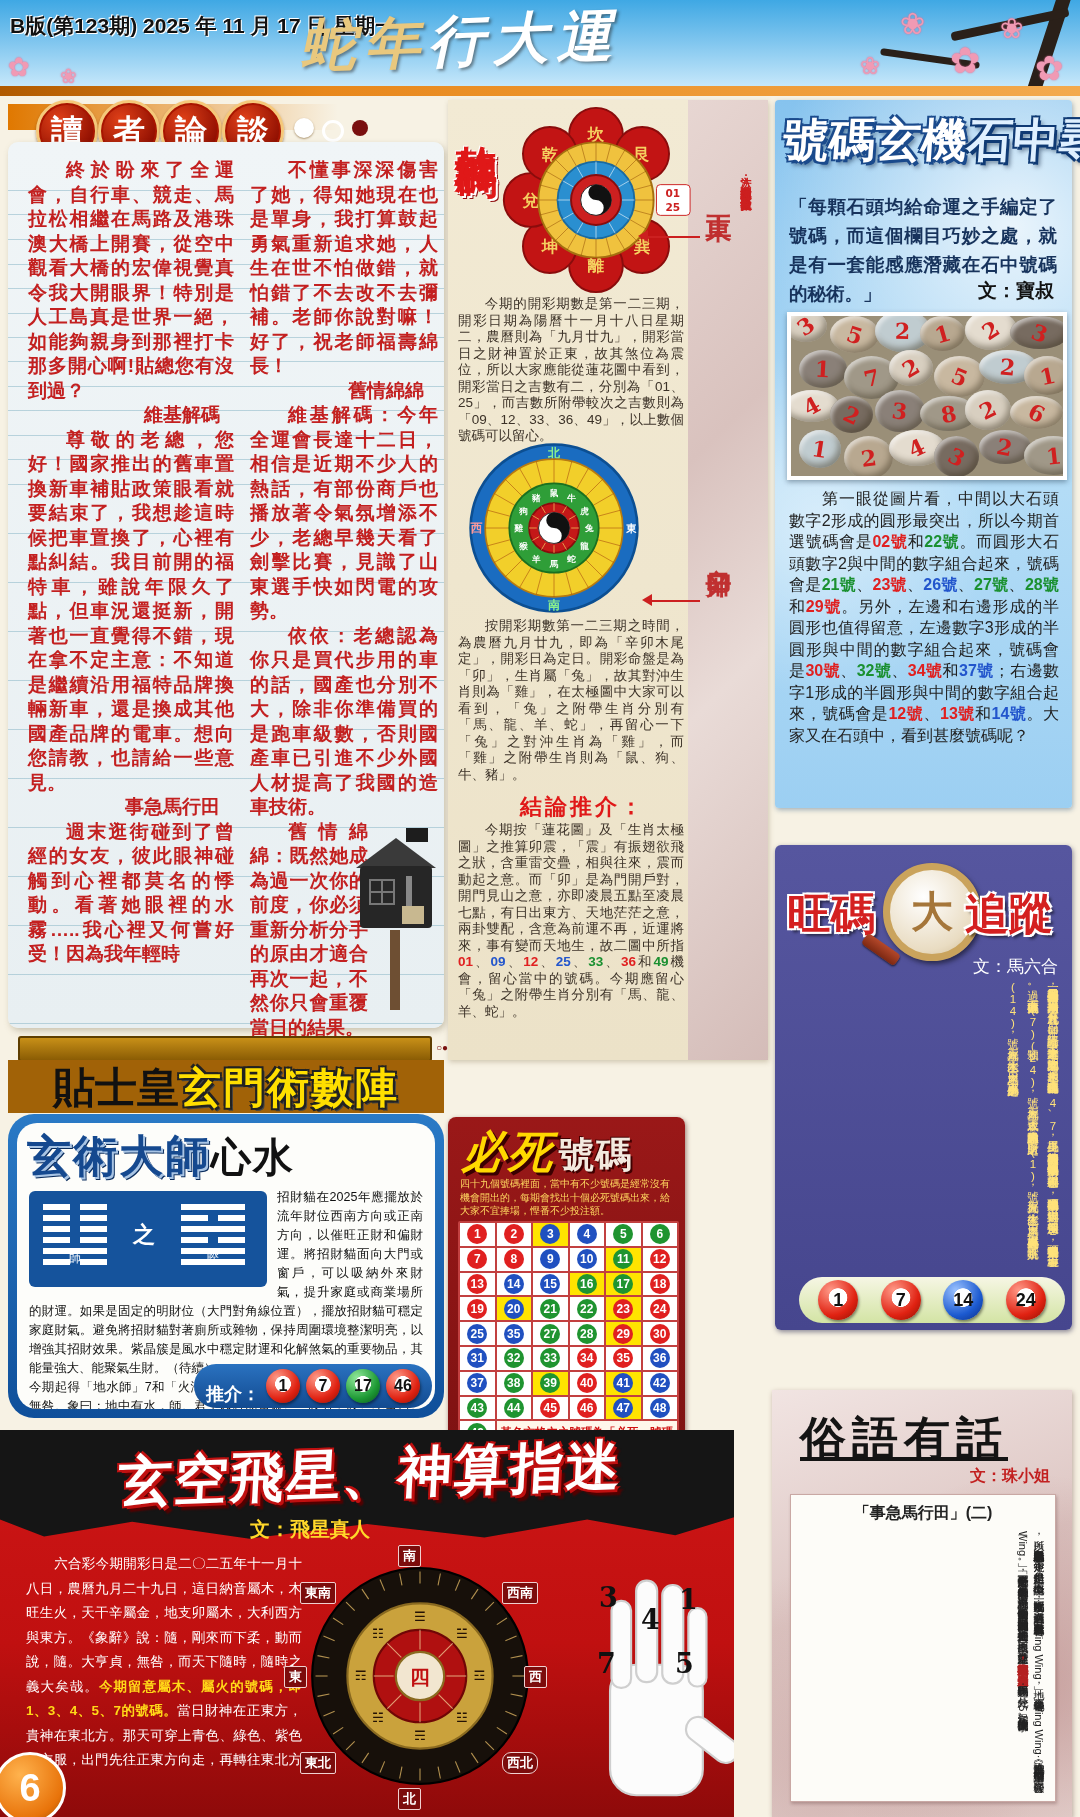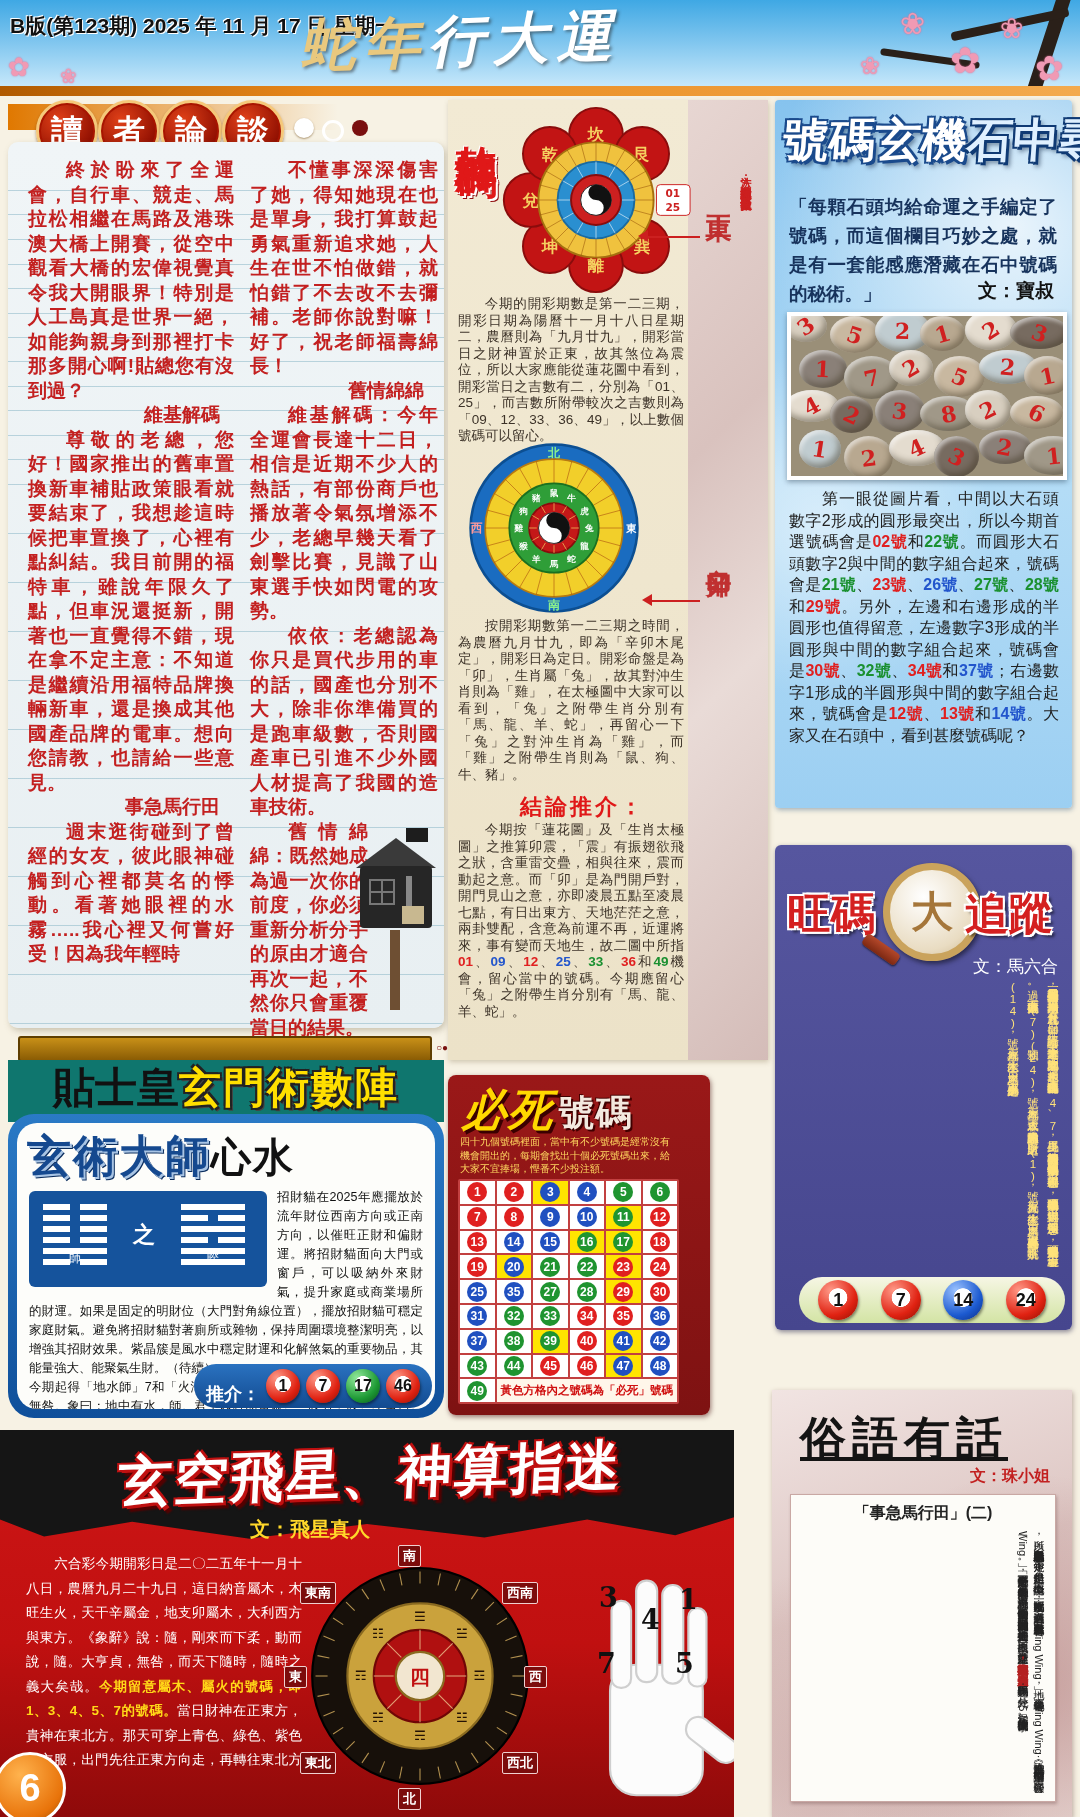--- a/index.html
+++ b/index.html
@@ -31,21 +31,21 @@
   #rcol1{left:20px;width:206px;}
   #rcol2{left:242px;width:188px;}
   .rsig{text-align:right;padding-right:14px;}
   .rp{text-indent:38px;margin:0;}
   #paper-dots{left:400px;top:1010px;font-size:11px;color:#8a5a00;letter-spacing:2px;}
 
   #gold-bar{left:18px;top:1036px;width:410px;height:22px;background:linear-gradient(180deg,#c89018,#8a5c04);border:2px solid #5e3e00;border-radius:3px;}
   #gold-dots{left:436px;top:1042px;font-size:10px;color:#7a1010;}
 
   
-  #tip-band{left:8px;top:1060px;width:436px;height:62px;text-align:center;background:#0f766e;}
+  #tip-band{left:8px;top:1060px;width:436px;height:53px;text-align:center;background:#a16207;}
   #tip-band .b1{font-family:"DejaVu Serif",serif;font-weight:900;font-size:42px;color:#111;}
   #tip-band .b2{font-weight:900;font-size:42px;color:#ffdf00;text-shadow:2px 2px 0 #222,-2px -2px 0 #222,2px -2px 0 #222,-2px 2px 0 #222,3px 3px 0 #444;letter-spacing:2px;}
   #tip-panel{left:8px;top:1114px;width:436px;height:304px;background:linear-gradient(180deg,#2a7ac6,#0f4f9a);border-radius:26px;padding:0;}
   #tip-inner{position:absolute;left:9px;top:9px;width:418px;height:286px;background:#fdfdfa;border-radius:20px;overflow:hidden;}
   #tip-head{margin:4px 10px 0;}
   #tip-head .h1{font-weight:900;font-size:44px;color:#15498f;text-shadow:2px 2px 0 #a8c4e4,3px 3px 0 #0a2c5c;letter-spacing:2px;}
   #tip-head .h2{font-weight:900;font-size:40px;color:#111;letter-spacing:2px;}
   #tip-body{margin:2px 12px;font-size:12.5px;line-height:19px;color:#111;text-align:justify;}
   #hexbox{float:left;width:238px;height:96px;background:#15539c;border-radius:6px;margin:3px 10px 2px 0;position:relative;}
   .hexagram{position:absolute;top:8px;width:64px;}
@@ -65,21 +65,21 @@
   #qk-concl-title{left:520px;top:792px;font-size:22px;font-weight:900;color:#e01818;letter-spacing:3px;}
   .redlab{color:#c03030;font-weight:bold;font-size:26px;letter-spacing:2px;line-height:30px;}
   .arrowline{position:absolute;height:2px;background:#cc2020;}
   .arrowhead{position:absolute;width:0;height:0;border-top:6px solid transparent;border-bottom:6px solid transparent;border-right:10px solid #cc2020;}
   #qk-method{left:738px;top:168px;height:230px;font-size:11px;color:#cc2020;font-weight:bold;line-height:15px;}
   .seg-red{color:#e02020;font-weight:bold;}
   .seg-blue{color:#2255cc;font-weight:bold;}
   .seg-green{color:#1a9030;font-weight:bold;}
 
   
-  #bisi-panel{left:448px;top:1075px;width:262px;height:340px;background:linear-gradient(180deg,#9a1818,#7e1212);border-radius:8px;box-shadow:1px 2px 5px rgba(60,0,0,.5);}
+  #bisi-panel{left:448px;top:1117px;width:237px;height:340px;background:linear-gradient(180deg,#9a1818,#7e1212);border-radius:8px;box-shadow:1px 2px 5px rgba(60,0,0,.5);}
   #bisi-title{position:absolute;left:14px;top:6px;}
   #bisi-title .t1{font-style:italic;font-weight:900;font-size:44px;color:#ffd800;text-shadow:3px 3px 0 #3a0000;letter-spacing:2px;}
   #bisi-title .t2{font-weight:900;font-size:36px;color:#f3e9df;text-shadow:2px 2px 0 #400000,-1px -1px 0 #400000;letter-spacing:1px;}
   #bisi-sub{position:absolute;left:12px;top:60px;width:214px;font-size:10px;line-height:13.5px;color:#ffd860;}
   #bisi-grid{position:absolute;left:10px;top:104px;width:217px;display:grid;grid-template-columns:repeat(6,1fr);gap:2px;background:#c24040;padding:2px;border-radius:2px;}
   .bcell{background:#fff;height:22.8px;display:flex;align-items:center;justify-content:center;}
   .bcell.dead{background:#ffe400;}
   .bnum{width:20px;height:20px;border-radius:50%;color:#fff;font-weight:bold;font-size:12px;line-height:20px;text-align:center;}
   .nr{background:#e02020;} .nb{background:#2050c0;} .ng{background:#1f9430;}
   .bcap{grid-column:2/7;background:#fff6ea;display:flex;align-items:center;justify-content:center;color:#d01010;font-size:11.5px;font-weight:bold;}
@@ -720,21 +720,21 @@
         <line x1="116.97056274847714" y1="83.02943725152286" x2="129.69848480983498" y2="70.30151519016499" stroke="rgba(245,220,160,.7)" stroke-width="1"></line>
         <circle cx="100" cy="100" r="22" fill="#f2e6d0" stroke="#8a6a20" stroke-width="2"></circle>
         <text x="100" y="107" fill="#c01010" font-size="18" text-anchor="middle" font-weight="bold" font-family="&quot;DejaVu Sans&quot;,sans-serif">四</text>
       </svg>
     <div class="dirbox" style="left:398px;top:115px;">南</div>
     <div class="dirbox" style="left:300px;top:152px;">東南</div>
     <div class="dirbox" style="left:502px;top:152px;">西南</div>
     <div class="dirbox" style="left:284px;top:236px;">東</div>
     <div class="dirbox" style="left:524px;top:236px;">西</div>
     <div class="dirbox" style="left:300px;top:322px;">東北</div>
-    <div class="dirbox" style="left:502px;top:322px;">西北</div>
+    <div class="dirbox" style="left:502px;top:322px;border-radius:9px;">西北</div>
     <div class="dirbox" style="left:398px;top:358px;">北</div>
     <div id="fs-hand">
       <svg width="160" height="261" viewBox="0 0 220 360">
         <g fill="#fcfcfc" stroke="#cfcfcf" stroke-width="3">
           <rect x="48" y="150" width="128" height="180" rx="36"></rect>
           <rect x="50" y="62" width="27" height="120" rx="13"></rect>
           <rect x="84" y="34" width="29" height="140" rx="14"></rect>
           <rect x="120" y="40" width="29" height="136" rx="14"></rect>
           <rect x="156" y="72" width="25" height="108" rx="12"></rect>
           <rect x="150" y="230" width="82" height="34" rx="17" transform="rotate(38 180 247)"></rect>

